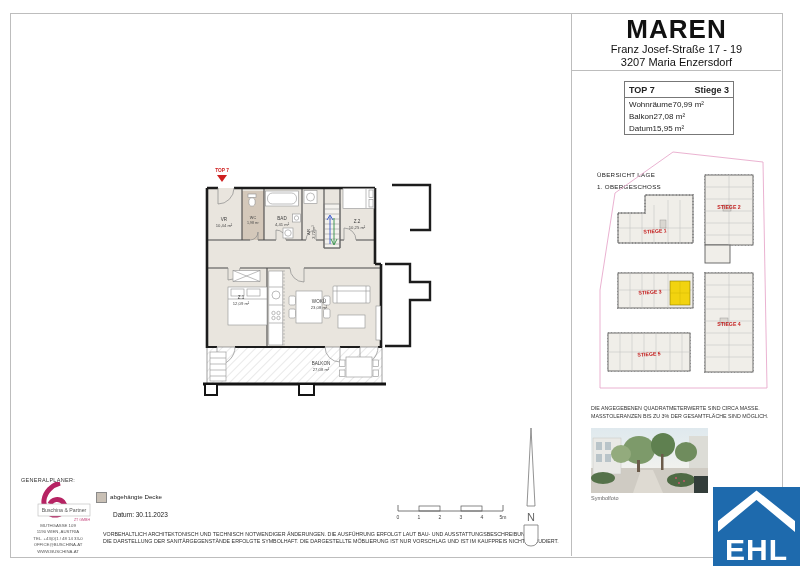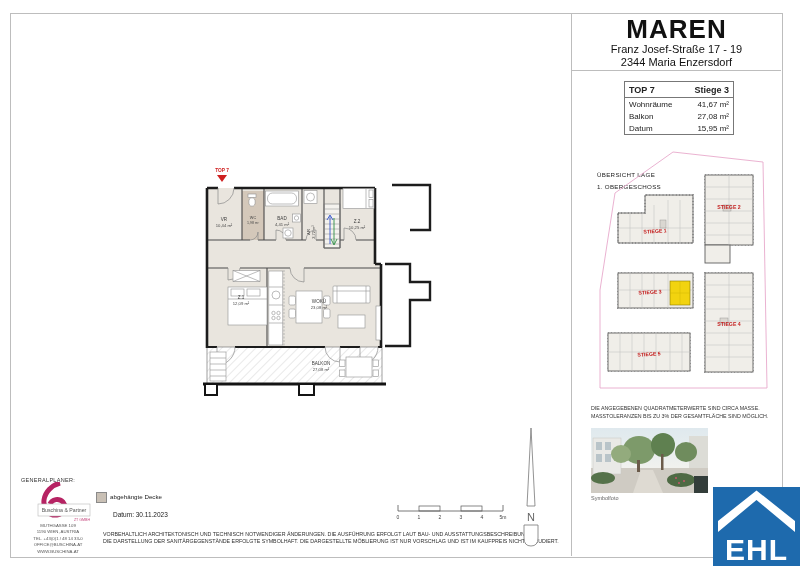--- a/index.html
+++ b/index.html
@@ -13,21 +13,21 @@
   
   .project{left:571px;top:14px;width:211px;text-align:center;
            font-size:26px;font-weight:bold;letter-spacing:1px;color:#111;}
   .addr{left:571px;top:43px;width:211px;text-align:center;
         font-size:11px;line-height:12.5px;color:#111;}
   
   .unit-table{left:624px;top:81px;width:108px;background:#fff;border:1px solid #777;
               font-size:8px;}
   .ut-head{display:flex;justify-content:space-between;padding:3px 4px 2px 4px;
            font-weight:bold;font-size:9px;border-bottom:1px solid #777;}
-  .ut-row{display:flex;justify-content:space-between;padding:2px 4px 1px 4px;color:#222;}
+  .ut-row{display:flex;justify-content:flex-start;padding:2px 4px 1px 4px;color:#222;}
   
   .site-heading{left:597px;top:169px;font-size:6.2px;letter-spacing:.3px;
                 line-height:11.5px;color:#222;}
   
   .right-note{left:591px;top:404px;width:195px;font-size:5.3px;line-height:8.2px;color:#333;}
   .photo-caption{left:591px;top:495px;font-size:5.5px;color:#666;}
   .bottom-note{left:103px;top:531px;width:470px;font-size:5.3px;line-height:7.4px;color:#2e2e2e;}
   
   .gp-heading{left:21px;top:477px;font-size:5.5px;letter-spacing:.3px;color:#333;}
   .gp-addr{left:24px;top:523px;width:68px;text-align:center;
@@ -43,31 +43,31 @@
 </head>
 <body>
 
 <div class="abs frame"></div>
 <div class="abs vsep"></div>
 <div class="abs hsep"></div>
 
 <div class="abs project">MAREN</div>
 <div class="abs addr">
   <div>Franz Josef-Straße 17 - 19</div>
-  <div>2344 Maria Enzersdorf</div>
+  <div>3207 Maria Enzersdorf</div>
 </div>
 
 <div class="abs unit-table">
   <div class="ut-head">
     <span>TOP 7</span>
     <span>Stiege 3</span>
   </div>
   <div class="ut-row">
     <span>Wohnräume</span>
-    <span>41,67 m²</span>
+    <span>70,99 m²</span>
   </div>
   <div class="ut-row">
     <span>Balkon</span>
     <span>27,08 m²</span>
   </div>
   <div class="ut-row">
     <span>Datum</span>
     <span>15,95 m²</span>
   </div>
 </div>

